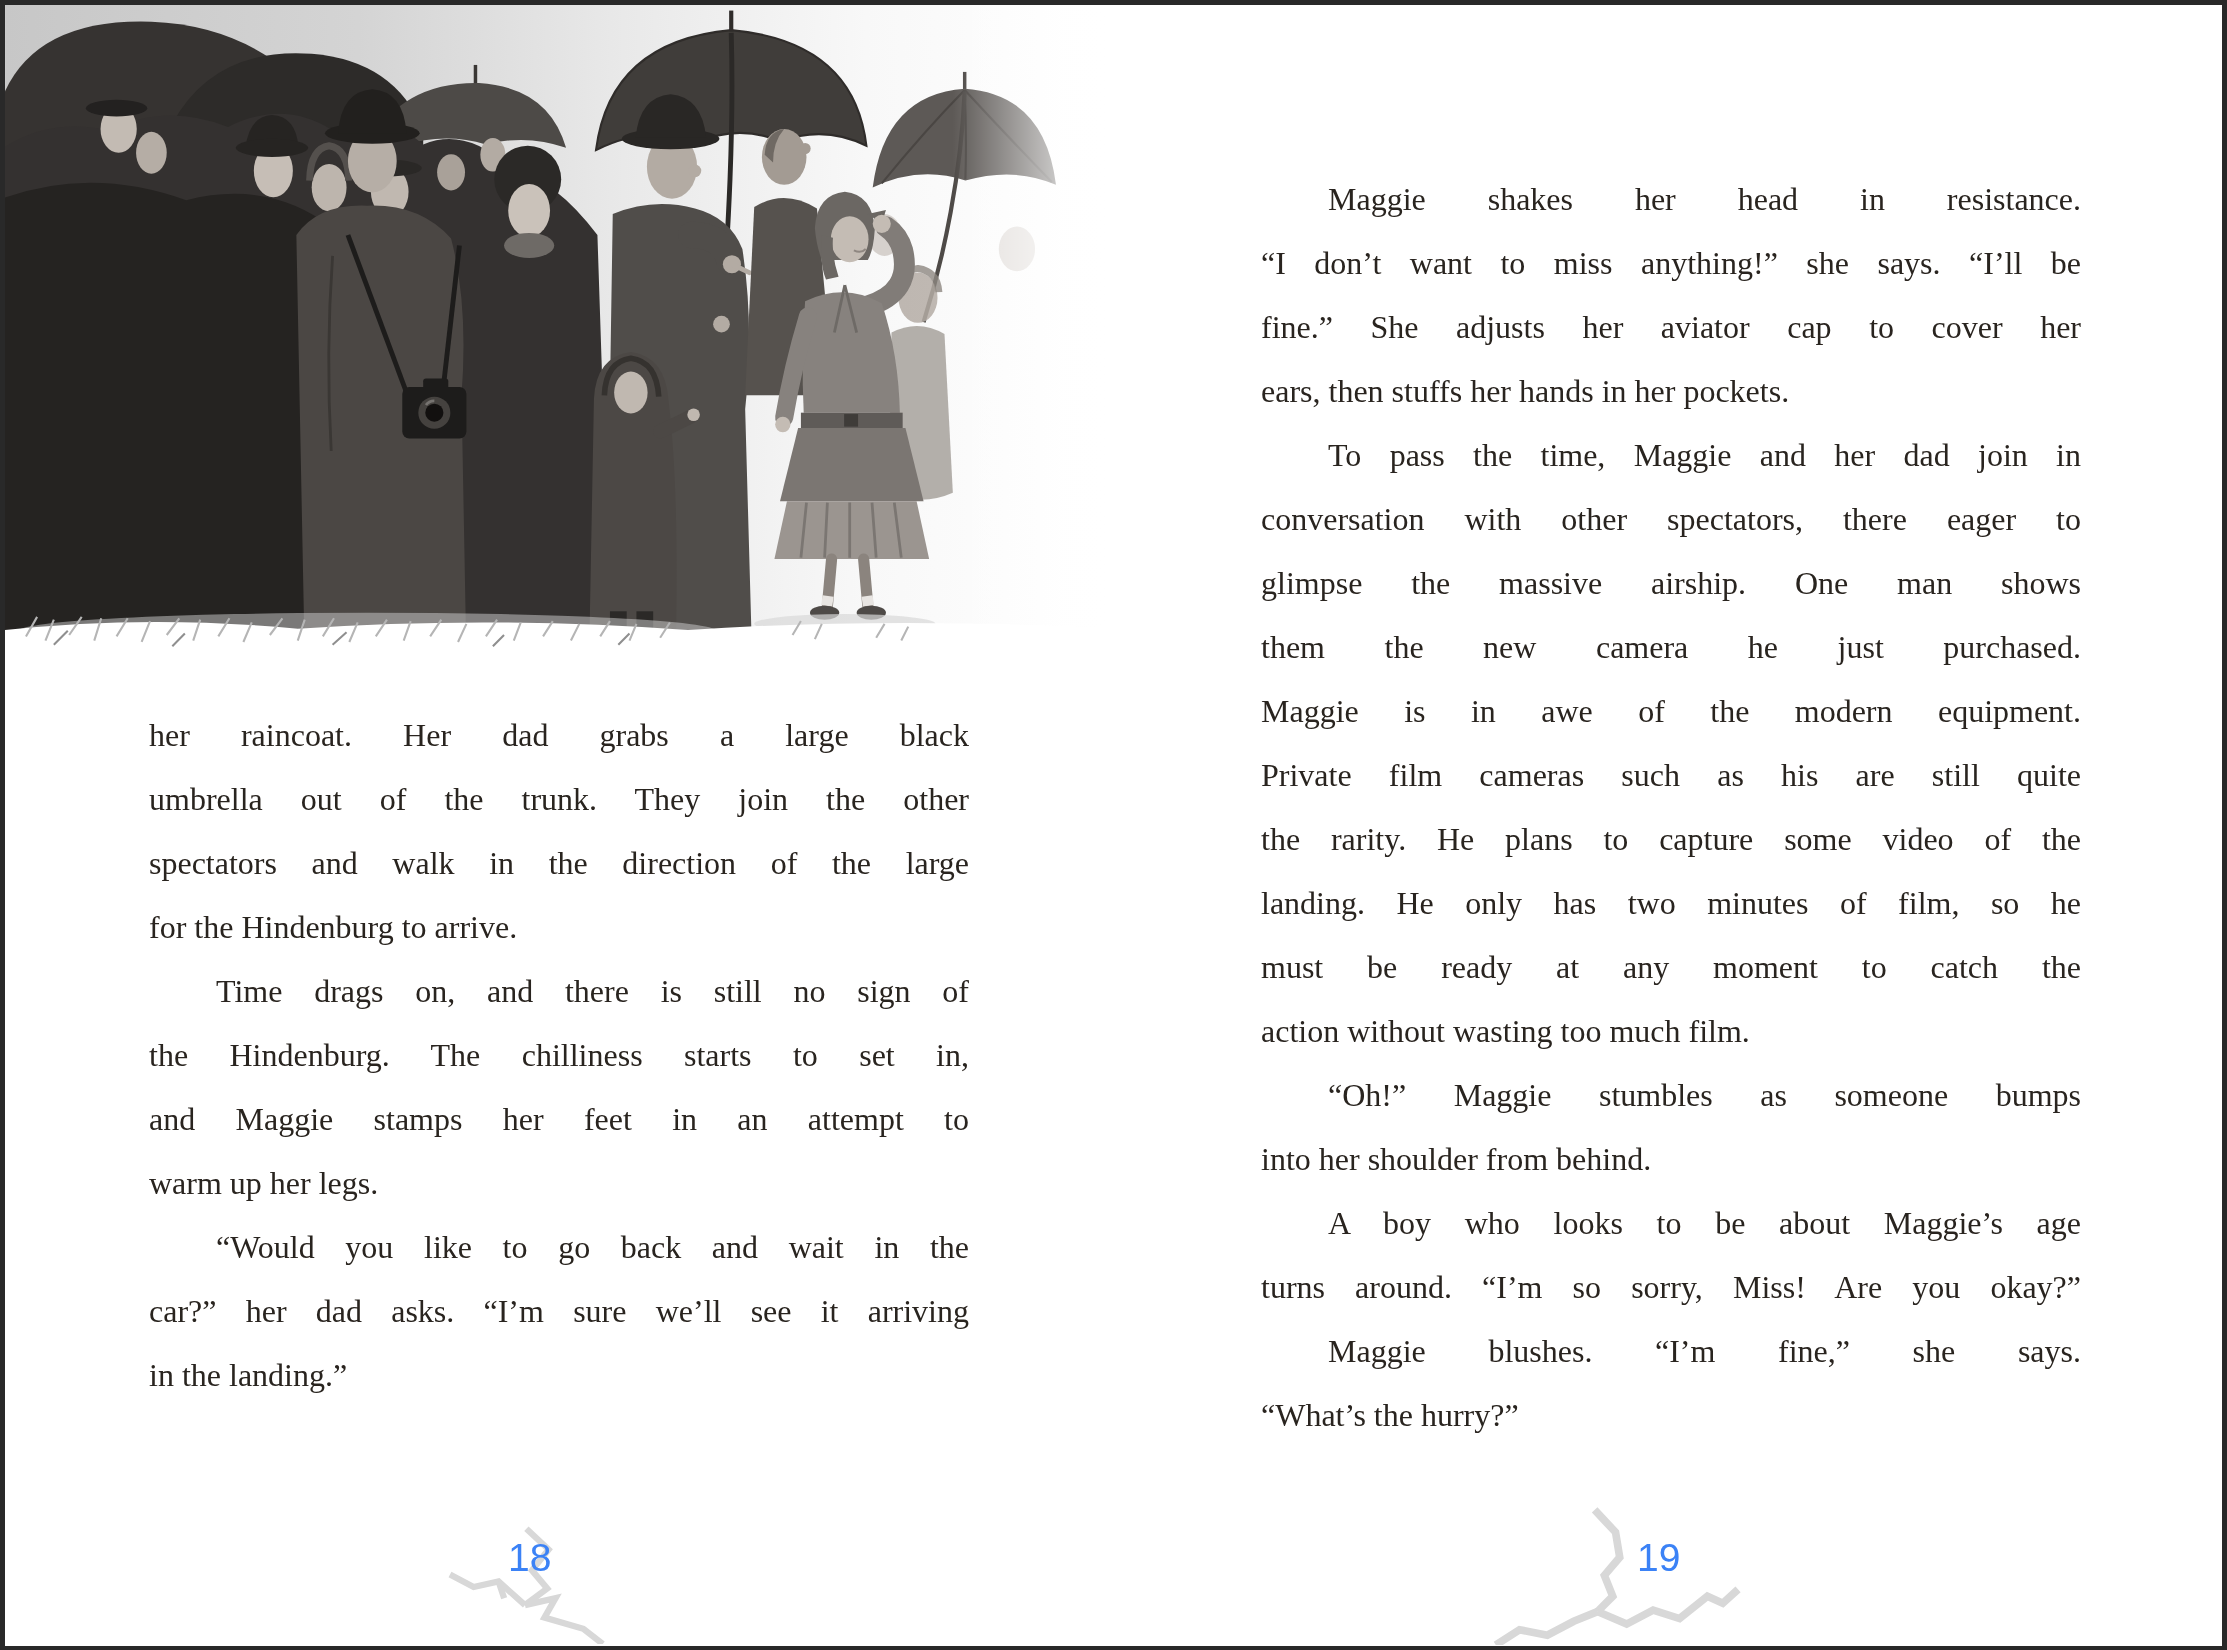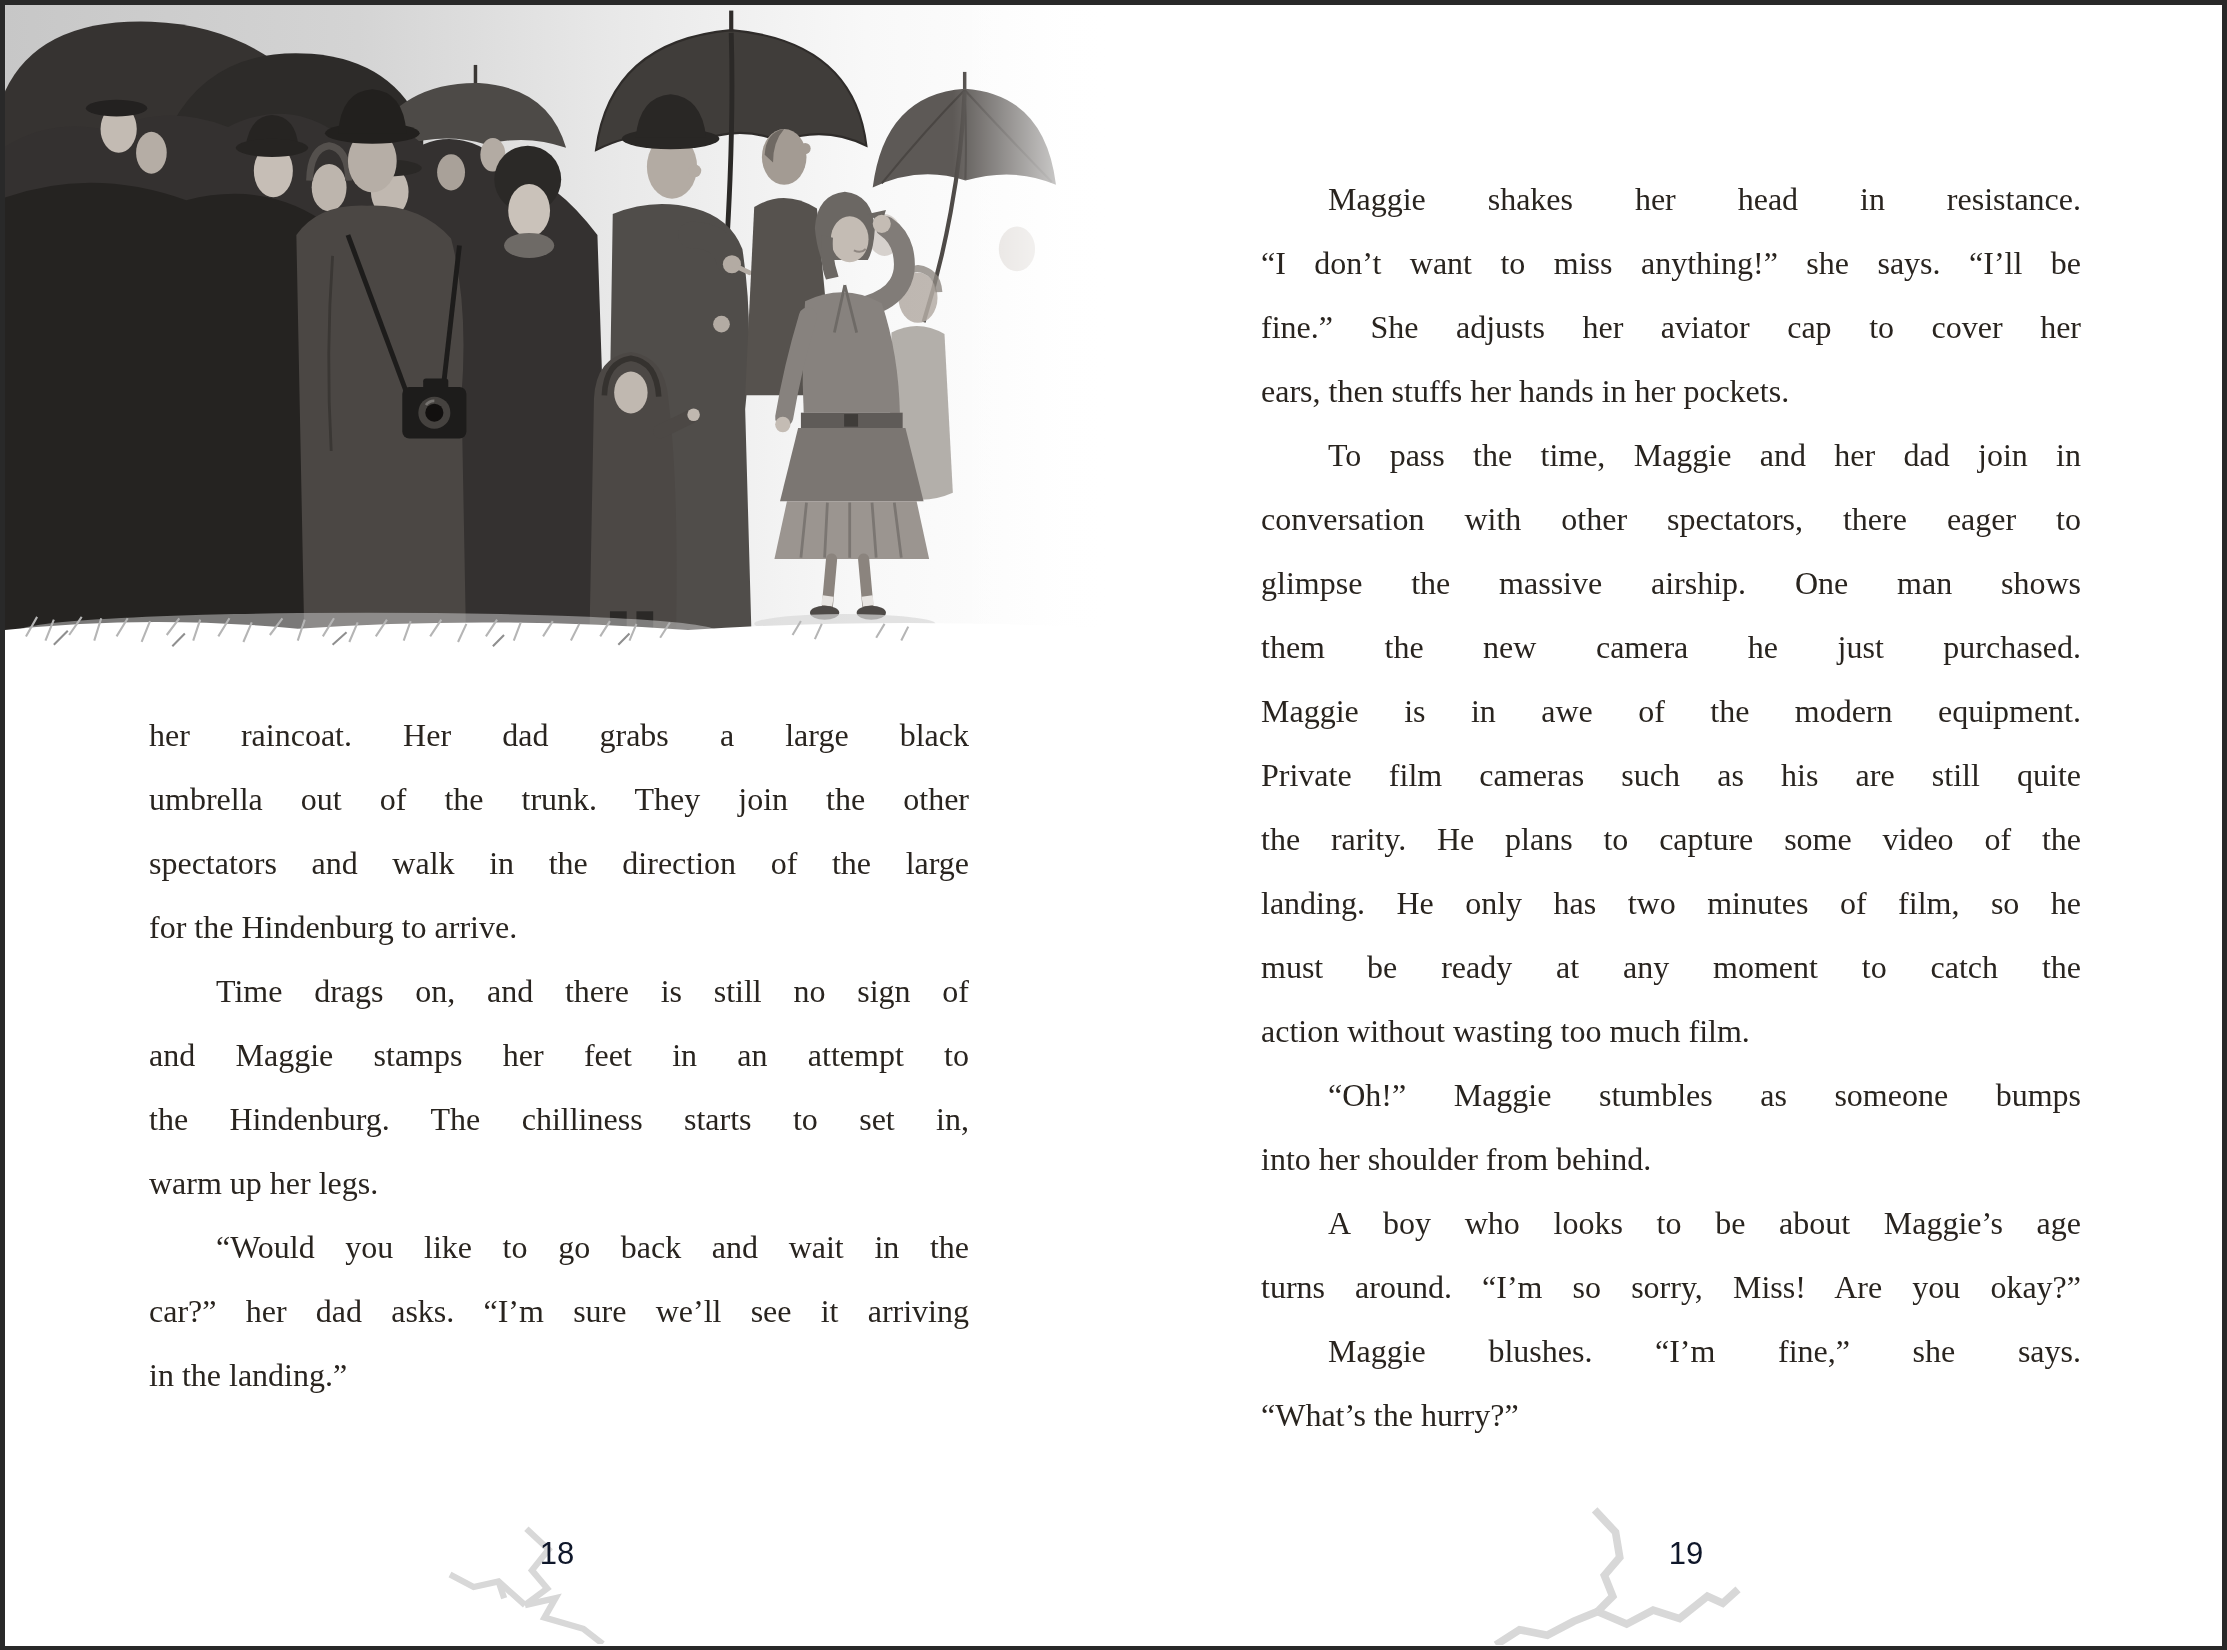--- a/index.html
+++ b/index.html
@@ -24,24 +24,23 @@
     text-align: justify;
     text-align-last: justify;
     overflow: hidden;
     white-space: normal;
   }
   .line.last { text-align-last: left; }
   .line.indent { text-indent: 67px; }
   .pagenum {
     position: absolute;
     width: 98px;
-    text-align: center;
     font-family: "Liberation Sans", sans-serif;
-    font-size: 31px;
-    color: #0f172a;
+    font-size: 39px;
+    color: #3b82f6;
     z-index: 3;
   }
   .pagenum.left  { left: 503px;  top: 1531px; }
   .pagenum.right { left: 1632px; top: 1531px; }
   .crack { position: absolute; z-index: 1; }
   .crack.left  { left: 432px;  top: 1514px; }
   .crack.right { left: 1485px; top: 1498px; }
 </style>
 </head>
 <body>
@@ -192,22 +191,22 @@
 
       <rect x="1360" y="0" width="224" height="937" fill="url(#fadeR)"></rect>
     </svg>
 
     <div class="textblock left">
       <div class="line">her raincoat. Her dad grabs a large black</div>
       <div class="line">umbrella out of the trunk. They join the other</div>
       <div class="line">spectators and walk in the direction of the large</div>
       <div class="line last">for the Hindenburg to arrive.</div>
       <div class="line indent">Time drags on, and there is still no sign of</div>
+      <div class="line">the Hindenburg. The chilliness starts to set in,</div>
       <div class="line">and Maggie stamps her feet in an attempt to</div>
-      <div class="line">the Hindenburg. The chilliness starts to set in,</div>
       <div class="line last">warm up her legs.</div>
       <div class="line indent">“Would you like to go back and wait in the</div>
       <div class="line">car?” her dad asks. “I’m sure we’ll see it arriving</div>
       <div class="line last">in the landing.”</div>
     </div>
 
     <div class="textblock right">
       <div class="line indent">Maggie shakes her head in resistance.</div>
       <div class="line">“I don’t want to miss anything!” she says. “I’ll be</div>
       <div class="line">fine.” She adjusts her aviator cap to cover her</div>

